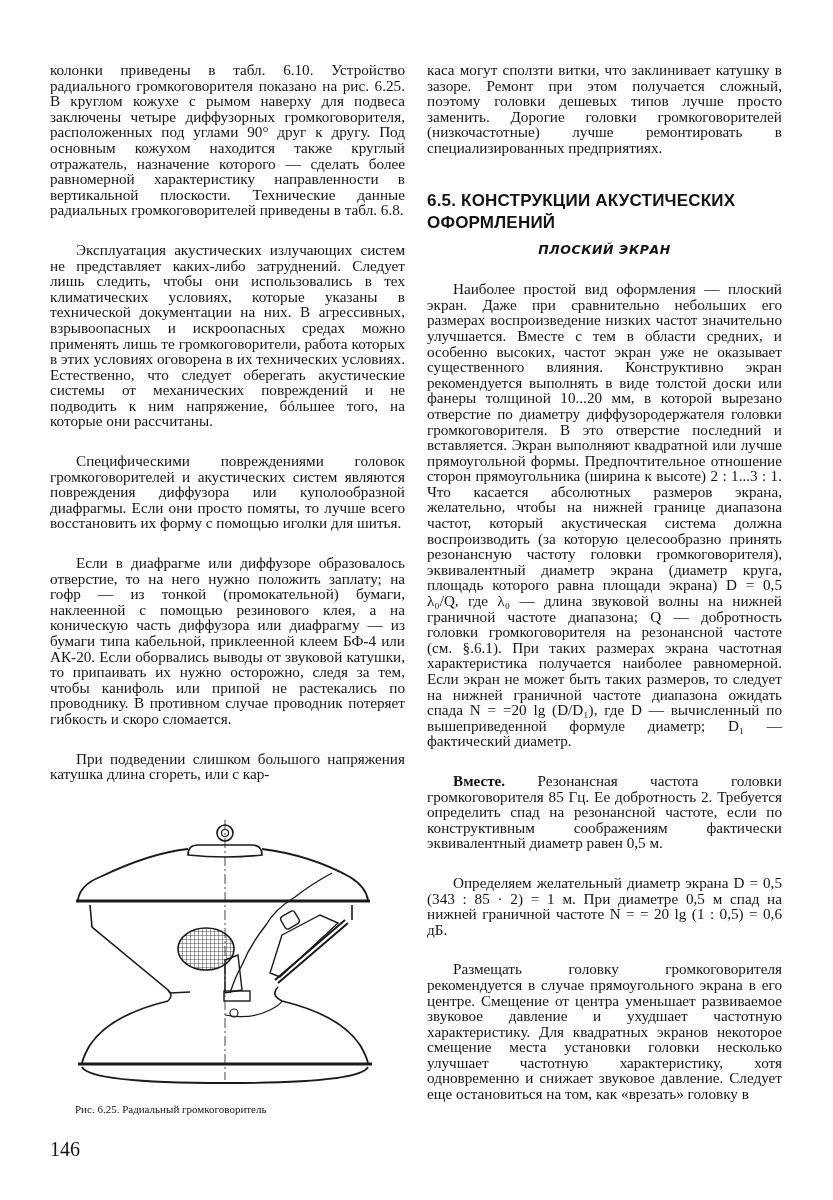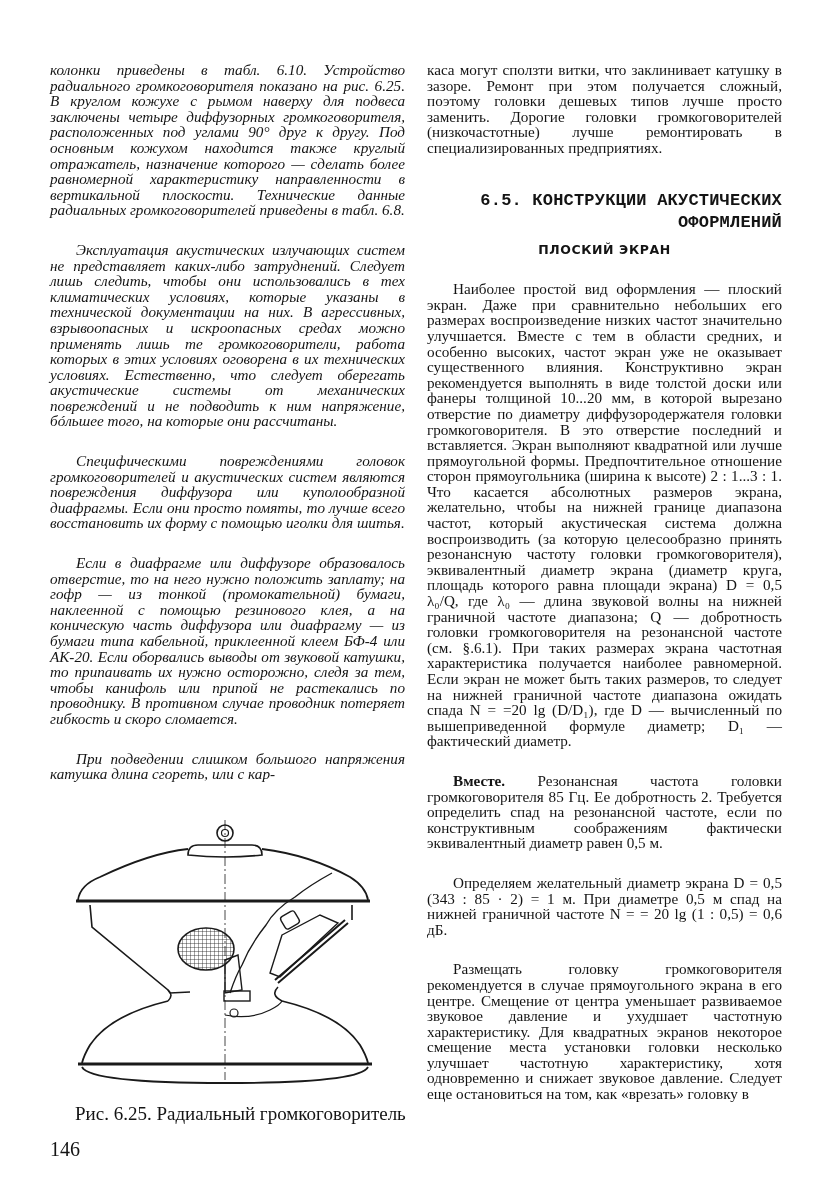--- a/index.html
+++ b/index.html
@@ -1,30 +1,30 @@
 <!DOCTYPE html>
 <html><head>
 <meta charset="utf-8">
 <style>
   html, body { margin: 0; padding: 0; background: #ffffff; }
   body { width: 833px; height: 1200px; position: relative; overflow: hidden;
          font-family: "Liberation Serif", "DejaVu Serif", serif; color: #141414; }
   .col { position: absolute; top: 62px; font-size: 15.2px; line-height: 15.6px; }
-  .col-left { left: 50px; width: 355px; font-style: italic; }
+  .col-left { left: 50px; width: 355px; }
   .col-right { left: 427px; width: 355px; }
   .col p { margin: 0; text-align: justify; text-indent: 0; hyphens: manual; }
   .col p.ind { text-indent: 26px; margin-top: 24px; }
-  .sec-title { font-family: Liberation Mono, monospace; font-weight: bold;
-               font-size: 17px; line-height: 22px; text-align: right;
+  .sec-title { font-family: Liberation Sans, sans-serif; font-weight: bold;
+               font-size: 17px; line-height: 22px; text-align: left;
                margin: 34px 0 8px 0; letter-spacing: 0.2px; }
   .sub-title { font-family: "DejaVu Sans", sans-serif; font-weight: bold;
-               font-size: 12.5px; text-align: center; margin: 4px 0 10px 0; letter-spacing: 0.6px; }
+               font-size: 12.5px; text-align: center; margin: 4px 0 10px 0; letter-spacing: 0.6px; font-style: italic; }
   .bold { font-weight: bold; }
   .figure { position: absolute; left: 70px; top: 815px; width: 310px; height: 270px; }
-  .caption { position: absolute; left: 75px; top: 1103px; font-size: 19px; }
+  .caption { position: absolute; left: 75px; top: 1103px; font-size: 11px; }
   .page-num { position: absolute; left: 50px; top: 1138px; font-size: 20px; }
 </style>
 </head>
 <body>
 
 <div class="col col-left">
   <p>колонки приведены в табл. 6.10. Устройство радиального громкоговорителя показано на рис. 6.25. В круглом кожухе с рымом наверху для подвеса заключены четыре диффузорных громкоговорителя, расположенных под углами 90° друг к другу. Под основным кожухом находится также круглый отражатель, назначение которого — сделать более равномерной характеристику направленности в вертикальной плоскости. Технические данные радиальных громкоговорителей приведены в табл. 6.8.</p>
   <p class="ind">Эксплуатация акустических излучающих систем не представляет каких-либо затруднений. Следует лишь следить, чтобы они использовались в тех климатических условиях, которые указаны в технической документации на них. В агрессивных, взрывоопасных и искроопасных средах можно применять лишь те громкоговорители, работа которых в этих условиях оговорена в их технических условиях. Естественно, что следует оберегать акустические системы от механических повреждений и не подводить к ним напряжение, бóльшее того, на которые они рассчитаны.</p>
   <p class="ind">Специфическими повреждениями головок громкоговорителей и акустических систем являются повреждения диффузора или куполообразной диафрагмы. Если они просто помяты, то лучше всего восстановить их форму с помощью иголки для шитья.</p>
   <p class="ind">Если в диафрагме или диффузоре образовалось отверстие, то на него нужно положить заплату; на гофр — из тонкой (промокательной) бумаги, наклеенной с помощью резинового клея, а на коническую часть диффузора или диафрагму — из бумаги типа кабельной, приклеенной клеем БФ-4 или АК-20. Если оборвались выводы от звуковой катушки, то припаивать их нужно осторожно, следя за тем, чтобы канифоль или припой не растекались по проводнику. В противном случае проводник потеряет гибкость и скоро сломается.</p>

